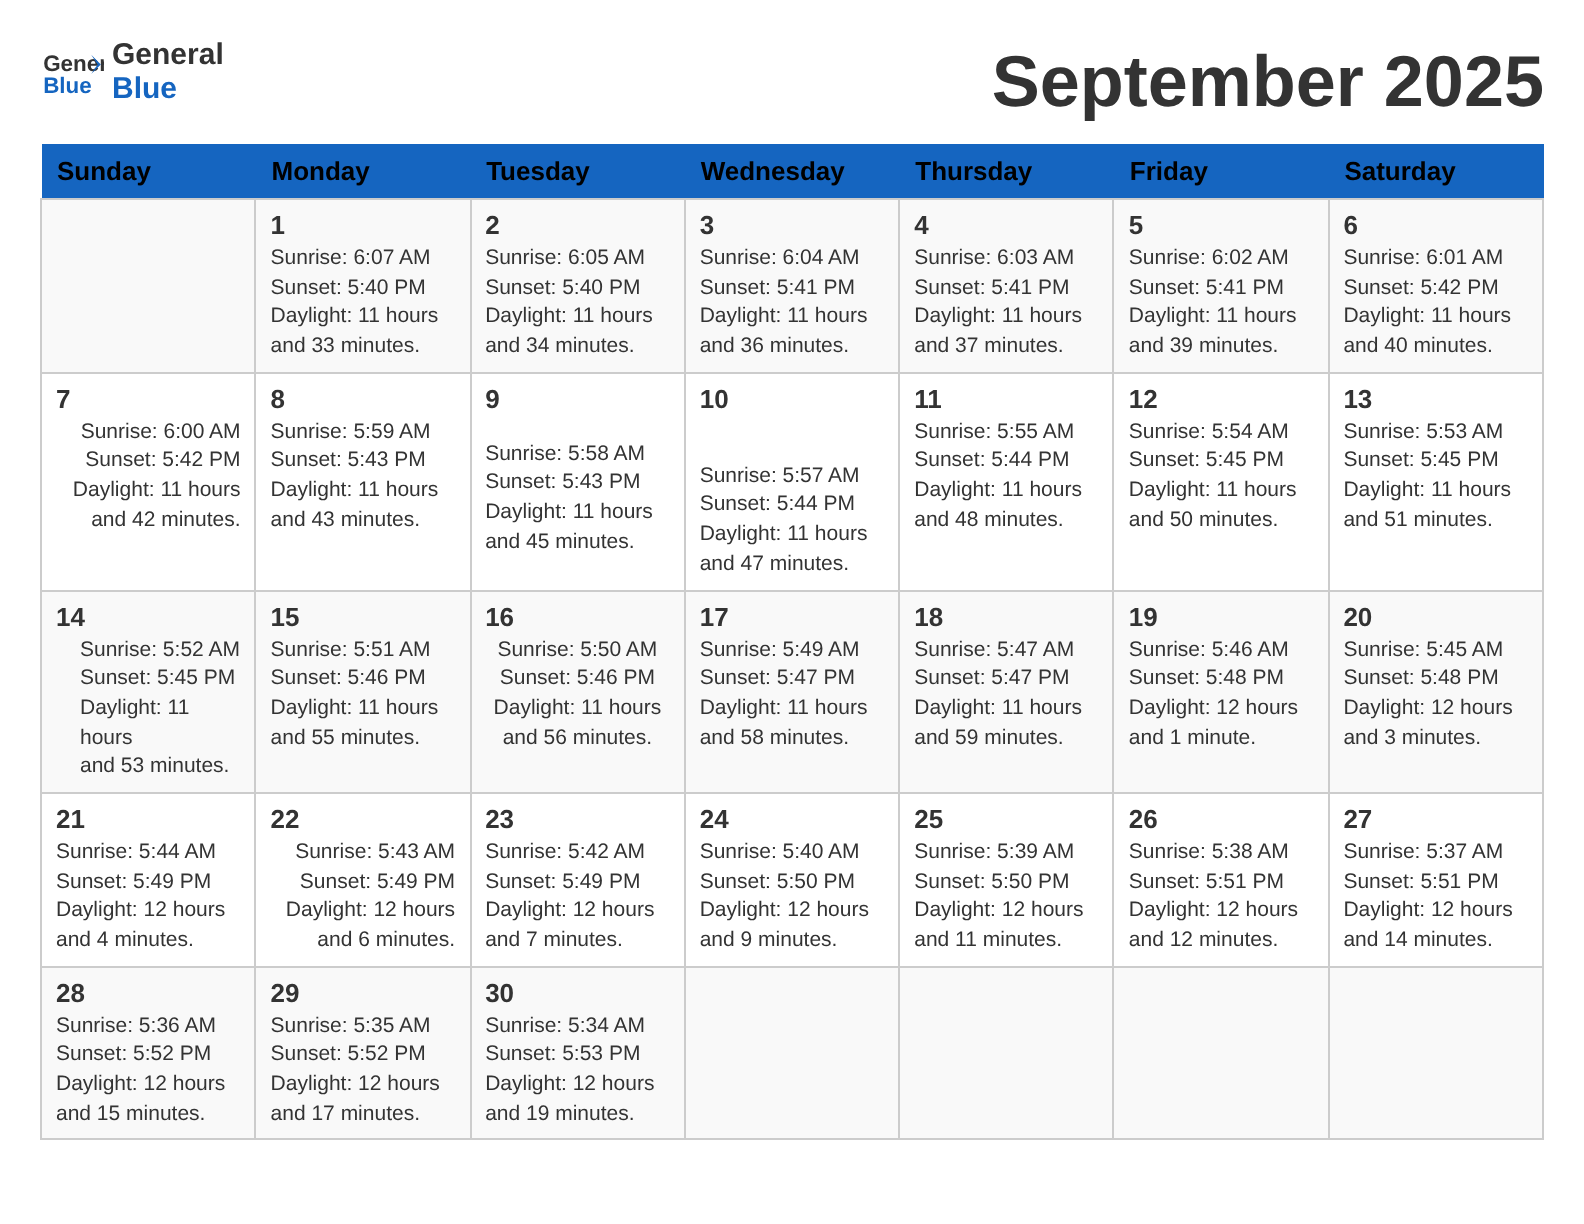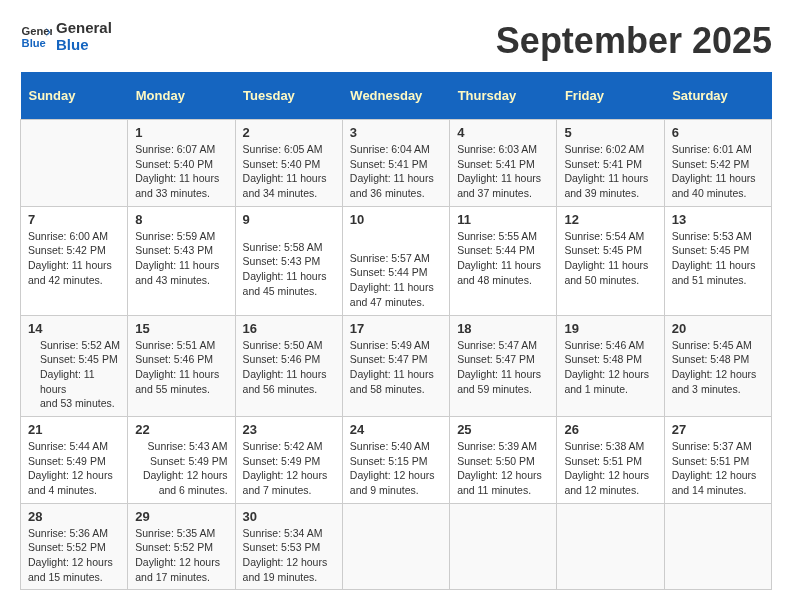--- a/index.html
+++ b/index.html
@@ -37,23 +37,23 @@
       font-size: 16px;
       color: #555;
     }
     table {
       width: 100%;
       border-collapse: collapse;
       font-size: 11px;
     }
     thead tr th {
       background: #1565c0;
-      color: #fef9c3;
+      color: #000000;
       text-align: left;
-      padding: 16px 8px;
+      padding: 6px 8px;
       font-size: 13px;
       font-weight: bold;
     }
     tbody tr td {
       border: 1px solid #ccc;
       padding: 5px 7px;
       vertical-align: top;
       height: 80px;
       width: 107px;
     }
@@ -148,21 +148,21 @@
           <span class="day-number">6</span>
           <div class="cell-info" style="white-space: pre-line;">Sunrise: 6:01 AM
 Sunset: 5:42 PM
 Daylight: 11 hours
 and 40 minutes.</div>
         </td>
       </tr>
       <tr>
         <td>
           <span class="day-number">7</span>
-          <div class="cell-info" style="white-space: pre-line;">Sunrise: 6:00 AM
+          <div class="cell-info" style="white-space: pre-line; text-align: right;">Sunrise: 6:00 AM
 Sunset: 5:42 PM
 Daylight: 11 hours
 and 42 minutes.</div>
         </td>
         <td>
           <span class="day-number">8</span>
           <div class="cell-info" style="white-space: pre-line;">Sunrise: 5:59 AM
 Sunset: 5:43 PM
 Daylight: 11 hours
 and 43 minutes.</div>
@@ -213,21 +213,21 @@
         </td>
         <td>
           <span class="day-number">15</span>
           <div class="cell-info" style="white-space: pre-line;">Sunrise: 5:51 AM
 Sunset: 5:46 PM
 Daylight: 11 hours
 and 55 minutes.</div>
         </td>
         <td>
           <span class="day-number">16</span>
-          <div class="cell-info" style="white-space: pre-line;">Sunrise: 5:50 AM
+          <div class="cell-info" style="white-space: pre-line; text-align: center;">Sunrise: 5:50 AM
 Sunset: 5:46 PM
 Daylight: 11 hours
 and 56 minutes.</div>
         </td>
         <td>
           <span class="day-number">17</span>
           <div class="cell-info" style="white-space: pre-line;">Sunrise: 5:49 AM
 Sunset: 5:47 PM
 Daylight: 11 hours
 and 58 minutes.</div>
@@ -272,21 +272,21 @@
         <td>
           <span class="day-number">23</span>
           <div class="cell-info" style="white-space: pre-line;">Sunrise: 5:42 AM
 Sunset: 5:49 PM
 Daylight: 12 hours
 and 7 minutes.</div>
         </td>
         <td>
           <span class="day-number">24</span>
           <div class="cell-info" style="white-space: pre-line;">Sunrise: 5:40 AM
-Sunset: 5:15 PM
+Sunset: 5:50 PM
 Daylight: 12 hours
 and 9 minutes.</div>
         </td>
         <td>
           <span class="day-number">25</span>
           <div class="cell-info" style="white-space: pre-line;">Sunrise: 5:39 AM
 Sunset: 5:50 PM
 Daylight: 12 hours
 and 11 minutes.</div>
         </td>

